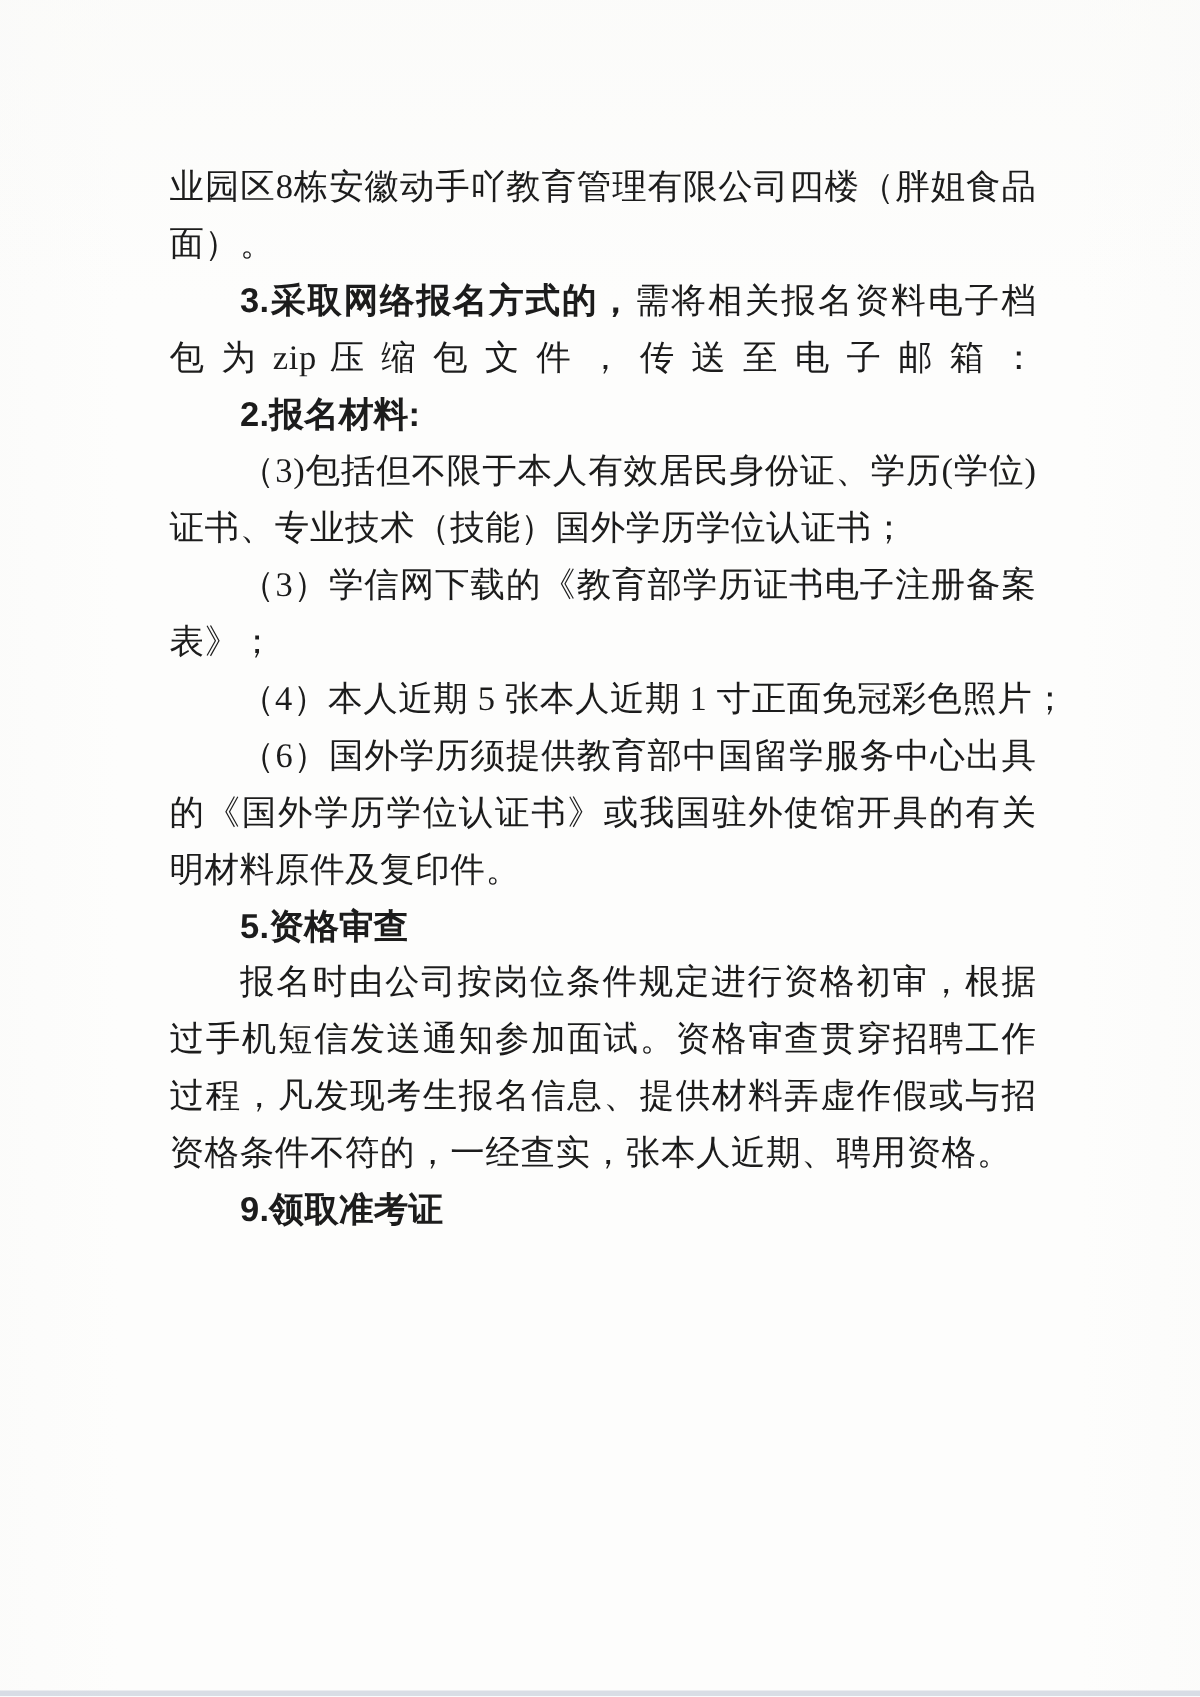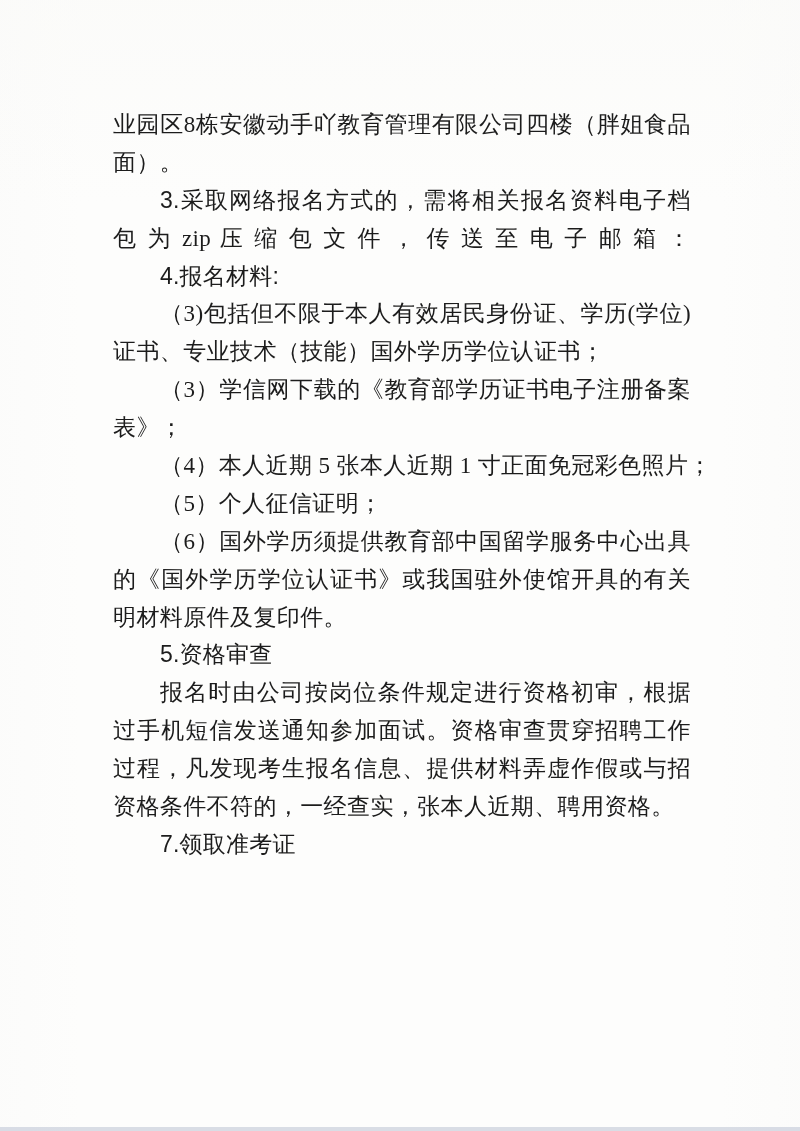--- a/index.html
+++ b/index.html
@@ -49,21 +49,21 @@
     overflow: hidden;
   }
   .line.indent {
     padding-left: 47px;
   }
   .line.indent.fill {
     padding-left: 47px;
     width: 531px;
   }
   .bold {
-    font-weight: 400;
+    font-weight: 700;
     font-family: "Liberation Sans", "DejaVu Sans", sans-serif;
     letter-spacing: 0.2px;
   }
   .page-bottom-edge {
     position: absolute;
     left: 0;
     bottom: 0;
     width: 100%;
     height: 4px;
     background: #ccd2dd;
@@ -72,31 +72,30 @@
 </style>
 </head>
 <body>
 
 <div class="page">
   <div class="doc-lines">
       <div class="line fill">业园区8栋安徽动手吖教育管理有限公司四楼（胖姐食品对</div>
       <div class="line">面）。</div>
       <div class="line indent fill"><span class="bold">3.采取网络报名方式的，</span><span>需将相关报名资料电子档打</span></div>
       <div class="line fill">包 为 zip 压 缩 包 文 件 ， 传 送 至 电 子 邮 箱 ：</div>
-      <div class="line indent bold">4.报名材料:</div>
+      <div class="line indent bold">2.报名材料:</div>
       <div class="line indent fill">（3)包括但不限于本人有效居民身份证、学历(学位)</div>
       <div class="line">证书、专业技术（技能）国外学历学位认证书；</div>
       <div class="line indent fill">（3）学信网下载的《教育部学历证书电子注册备案</div>
       <div class="line">表》；</div>
       <div class="line indent">（4）本人近期 5 张本人近期 1 寸正面免冠彩色照片；</div>
-      <div class="line indent">（5）个人征信证明；</div>
       <div class="line indent fill">（6）国外学历须提供教育部中国留学服务中心出具</div>
       <div class="line fill">的《国外学历学位认证书》或我国驻外使馆开具的有关证</div>
       <div class="line">明材料原件及复印件。</div>
       <div class="line indent bold">5.资格审查</div>
       <div class="line indent fill">报名时由公司按岗位条件规定进行资格初审，根据报</div>
       <div class="line fill">过手机短信发送通知参加面试。资格审查贯穿招聘工作全</div>
       <div class="line fill">过程，凡发现考生报名信息、提供材料弄虚作假或与招聘</div>
       <div class="line">资格条件不符的，一经查实，张本人近期、聘用资格。</div>
-      <div class="line indent bold">7.领取准考证</div>
+      <div class="line indent bold">9.领取准考证</div>
     </div>
   <div class="page-bottom-edge"></div>
 </div>
 
 </body></html>

